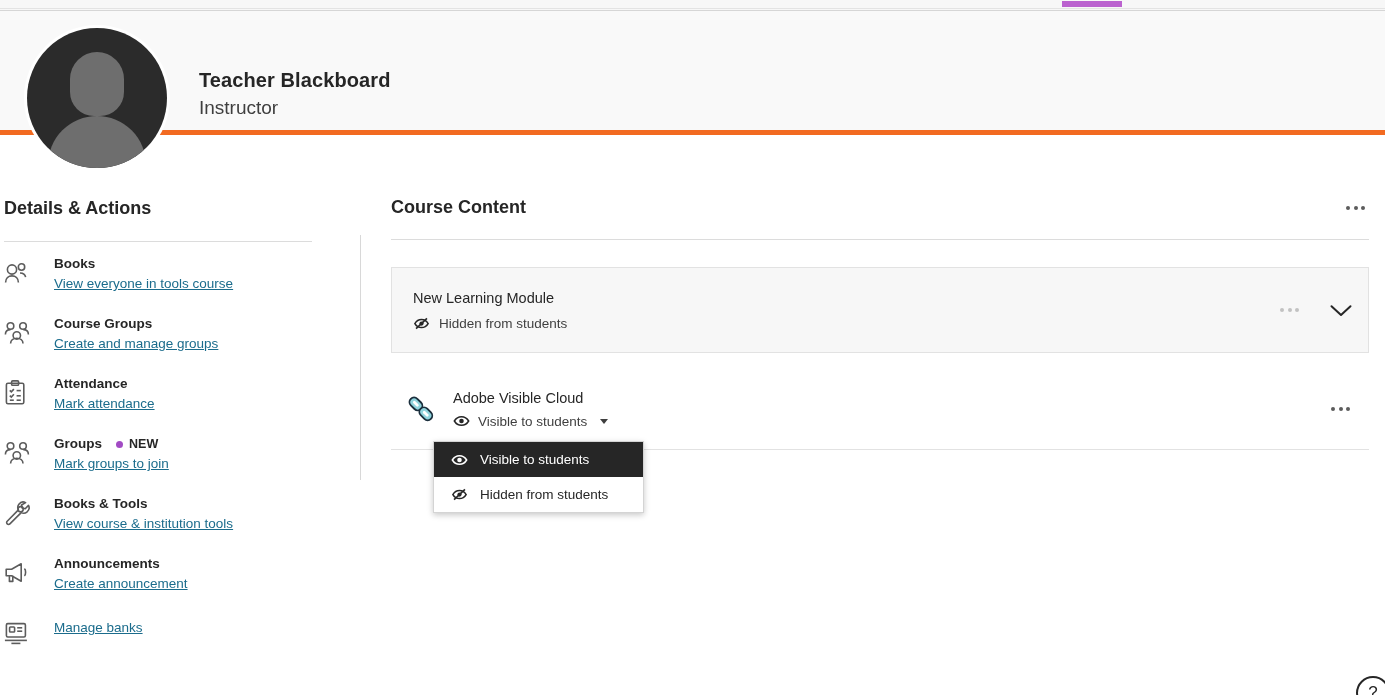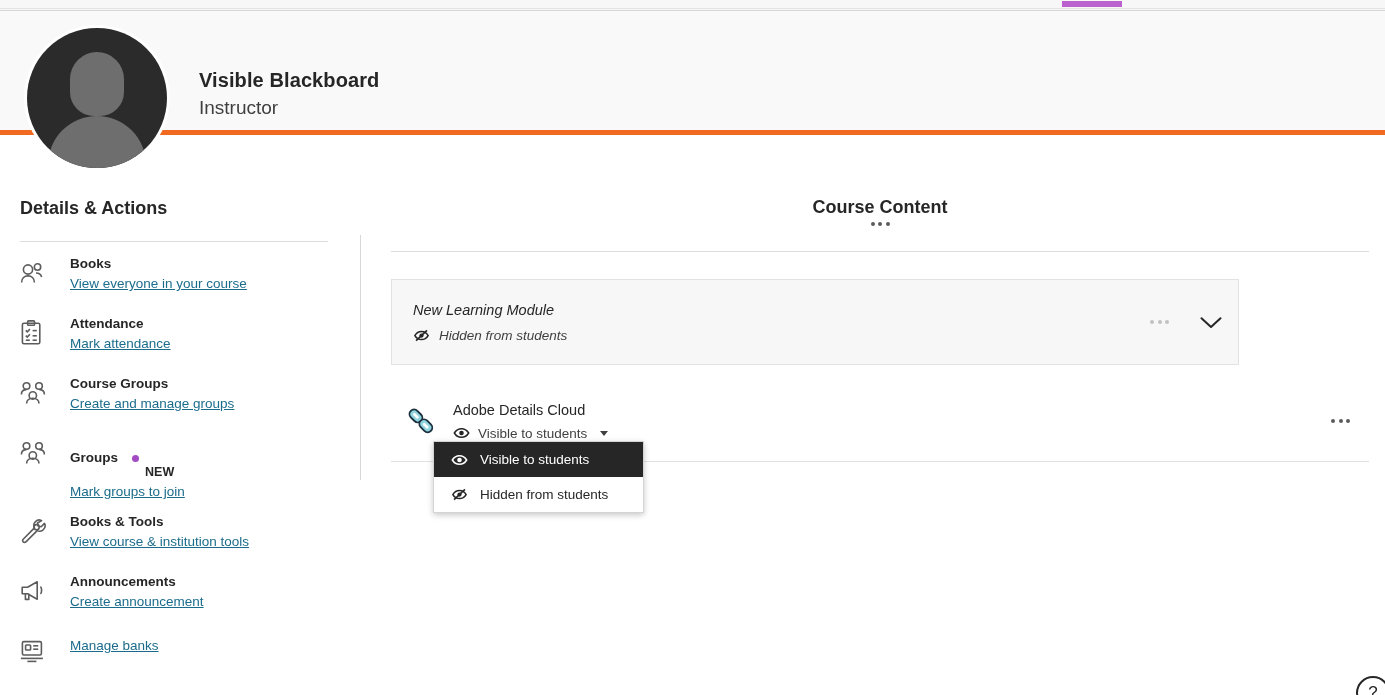--- a/index.html
+++ b/index.html
@@ -76,21 +76,21 @@
   }
 
   
   #page-body {
     position: absolute; top: 135px; left: 0;
     width: 1385px; height: 560px;
     background: #ffffff;
   }
 
   
-  #sidebar { position: absolute; top: 0; left: 20px; width: 320px; }
+  #sidebar { position: absolute; top: 0; left: 4px; width: 320px; }
   #sidebar-title {
     font-size: 18px; font-weight: bold; color: #262626;
     margin-top: 63px;
   }
   #sidebar-rule {
     margin-top: 22px; width: 308px; height: 1px; background: #dcdcdc;
   }
   #vertical-divider {
     position: absolute; top: 100px; left: 360px;
     width: 1px; height: 245px; background: #d8d8d8;
@@ -111,60 +111,60 @@
     font-size: 13.5px; font-weight: bold; color: #262626;
     line-height: 16px;
     display: flex; align-items: center;
   }
   .new-dot {
     display: inline-block;
     width: 7px; height: 7px; border-radius: 50%;
     background: #a24bc4;
     margin-left: 14px; margin-right: 6px;
   }
-  .new-text { font-size: 12.5px; font-weight: bold; color: #262626; margin-top: 28px; }
+  .new-text { font-size: 12.5px; font-weight: bold; color: #262626; }
   .side-link {
     display: inline-block;
     margin-top: 4px;
     font-size: 13.5px;
     color: #1b6c8c;
     text-decoration: underline;
     cursor: pointer;
   }
 
   
   #content-col { position: absolute; top: 0; left: 391px; width: 978px; }
   #content-head {
     position: relative;
     margin-top: 62px;
-    display: flex; align-items: center; justify-content: space-between; flex-direction: column;
+    display: flex; align-items: center; justify-content: space-between;
   }
   #content-title { font-size: 18px; font-weight: bold; color: #262626; }
   #content-rule {
     margin-top: 21px; width: 978px; height: 1px; background: #dcdcdc;
   }
 
   .kebab {
     display: flex; align-items: center; gap: 3.5px;
     cursor: pointer; padding: 4px;
   }
   .kebab span {
     display: block; width: 4px; height: 4px; border-radius: 50%;
     background: #5c5c5c;
   }
   .kebab.light span { background: #c2c2c2; }
 
   
   #module-card {
     position: relative;
     margin-top: 27px;
-    width: 848px; height: 86px;
+    width: 978px; height: 86px;
     background: #f7f7f7;
     border: 1px solid #e2e2e2;
-    display: flex; align-items: center; font-style: italic;
+    display: flex; align-items: center;
   }
   #module-texts { margin-left: 21px; }
   #module-title { font-size: 14.5px; color: #262626; }
   #module-status {
     margin-top: 10px;
     display: flex; align-items: center; gap: 9px;
     font-size: 13.5px; color: #3f3f3f;
   }
   #module-actions {
     position: absolute; right: 15px; top: 0; height: 100%;
@@ -242,21 +242,21 @@
 </head>
 <body>
 
 <div id="top-chrome">
   <div id="top-tab-accent"></div>
   <div id="top-chrome-seam"></div>
 </div>
 
 <div id="profile-banner">
   <div id="profile-text">
-    <div id="profile-name">Visible Blackboard</div>
+    <div id="profile-name">Teacher Blackboard</div>
     <div id="profile-role">Instructor</div>
   </div>
 </div>
 <div id="avatar">
   <div class="head"></div>
   <div class="body"></div>
 </div>
 <div id="orange-rule"></div>
 
 <div id="page-body">
@@ -268,53 +268,53 @@
     <div class="side-item">
       <span class="side-icon">
         <svg width="26" height="22" viewBox="0 0 26 22" fill="none" stroke="#5c5c5c" stroke-width="1.6">
           <circle cx="8" cy="7.5" r="4.6"></circle>
           <circle cx="17.5" cy="5" r="3.2"></circle>
           <path d="M1.6 20.5c0-4.2 2.9-6.6 6.4-6.6s6.4 2.4 6.4 6.6"></path>
           <path d="M16 11c3 0 5.2 1.6 5.6 4.2"></path>
         </svg>
       </span>
       <div class="side-label">Books</div>
-      <a class="side-link">View everyone in your course</a>
+      <a class="side-link">View everyone in tools course</a>
+    </div>
+
+    <div class="side-item">
+      <span class="side-icon">
+        <svg width="28" height="24" viewBox="0 0 28 24" fill="none" stroke="#5c5c5c" stroke-width="1.6">
+          <circle cx="6.5" cy="5" r="3.3"></circle>
+          <circle cx="19" cy="5" r="3.3"></circle>
+          <circle cx="12.8" cy="14.4" r="3.7"></circle>
+          <path d="M1.4 13.4c0-3 2.2-4.8 5.1-4.8"></path>
+          <path d="M24.4 13.4c0-3-2.2-4.8-5.1-4.8"></path>
+          <path d="M6.6 22.6c0-3.4 2.7-5.4 6.2-5.4s6.2 2 6.2 5.4"></path>
+        </svg>
+      </span>
+      <div class="side-label">Course Groups</div>
+      <a class="side-link">Create and manage groups</a>
     </div>
 
     <div class="side-item">
       <span class="side-icon">
         <svg width="24" height="26" viewBox="0 0 24 26" fill="none" stroke="#5c5c5c" stroke-width="1.6">
           <rect x="2.4" y="3.2" width="17.4" height="20.6" rx="1.6"></rect>
           <rect x="7.6" y="0.9" width="7" height="4.4" rx="1.1"></rect>
           <path d="M5.8 10.4l1.5 1.5 2.6-2.8"></path>
           <path d="M12.6 10.6h4.2"></path>
           <path d="M5.8 15.6l1.5 1.5 2.6-2.8"></path>
           <path d="M12.6 15.8h4.2"></path>
           <path d="M5.8 20.2h4"></path>
           <path d="M12.6 20.2h4.2"></path>
         </svg>
       </span>
       <div class="side-label">Attendance</div>
       <a class="side-link">Mark attendance</a>
-    </div>
-
-    <div class="side-item">
-      <span class="side-icon">
-        <svg width="28" height="24" viewBox="0 0 28 24" fill="none" stroke="#5c5c5c" stroke-width="1.6">
-          <circle cx="6.5" cy="5" r="3.3"></circle>
-          <circle cx="19" cy="5" r="3.3"></circle>
-          <circle cx="12.8" cy="14.4" r="3.7"></circle>
-          <path d="M1.4 13.4c0-3 2.2-4.8 5.1-4.8"></path>
-          <path d="M24.4 13.4c0-3-2.2-4.8-5.1-4.8"></path>
-          <path d="M6.6 22.6c0-3.4 2.7-5.4 6.2-5.4s6.2 2 6.2 5.4"></path>
-        </svg>
-      </span>
-      <div class="side-label">Course Groups</div>
-      <a class="side-link">Create and manage groups</a>
     </div>
 
     <div class="side-item">
       <span class="side-icon">
         <svg width="28" height="24" viewBox="0 0 28 24" fill="none" stroke="#5c5c5c" stroke-width="1.6">
           <circle cx="6.5" cy="5" r="3.3"></circle>
           <circle cx="19" cy="5" r="3.3"></circle>
           <circle cx="12.8" cy="14.4" r="3.7"></circle>
           <path d="M1.4 13.4c0-3 2.2-4.8 5.1-4.8"></path>
           <path d="M24.4 13.4c0-3-2.2-4.8-5.1-4.8"></path>
@@ -413,21 +413,21 @@
         <svg width="36" height="36" viewBox="0 0 36 36" fill="none">
           <g transform="rotate(-45 18 18)">
             <rect x="13.4" y="3.6" width="9.2" height="14.4" rx="4.6" fill="#8fd4de" stroke="#1b2f3d" stroke-width="1.8"></rect>
             <rect x="13.4" y="17.6" width="9.2" height="14.4" rx="4.6" fill="#8fd4de" stroke="#1b2f3d" stroke-width="1.8"></rect>
             <rect x="16.6" y="7.2" width="2.8" height="7" rx="1.4" fill="#ffffff"></rect>
             <rect x="16.6" y="21.2" width="2.8" height="7" rx="1.4" fill="#ffffff"></rect>
           </g>
         </svg>
       </div>
       <div id="adobe-texts">
-        <div id="adobe-title">Adobe Details Cloud</div>
+        <div id="adobe-title">Adobe Visible Cloud</div>
         <div id="adobe-visibility">
           <span>
             <svg width="17" height="14" viewBox="0 0 20 15" fill="none" stroke="#262626" stroke-width="1.8">
               <path d="M1.6 7.5C3.5 4.3 6.6 2.5 10 2.5s6.5 1.8 8.4 5c-1.9 3.2-5 5-8.4 5s-6.5-1.8-8.4-5z"></path>
               <circle cx="10" cy="7.5" r="2.7" fill="#262626" stroke="none"></circle>
             </svg>
           </span>
           <span class="vis-text">Visible to students</span>
           <span class="caret-down"></span>
         </div>

